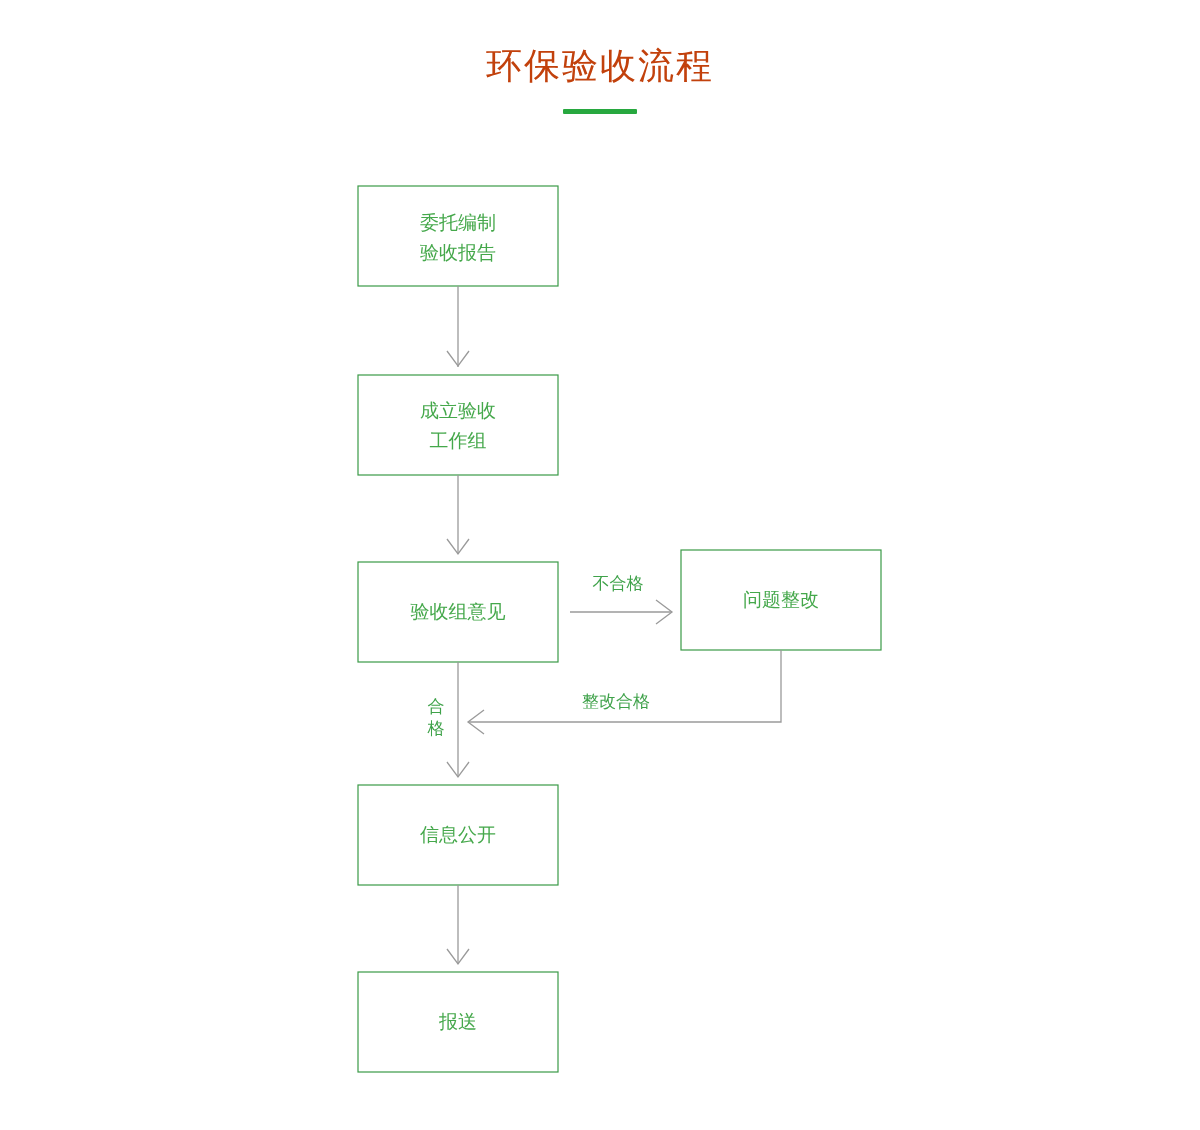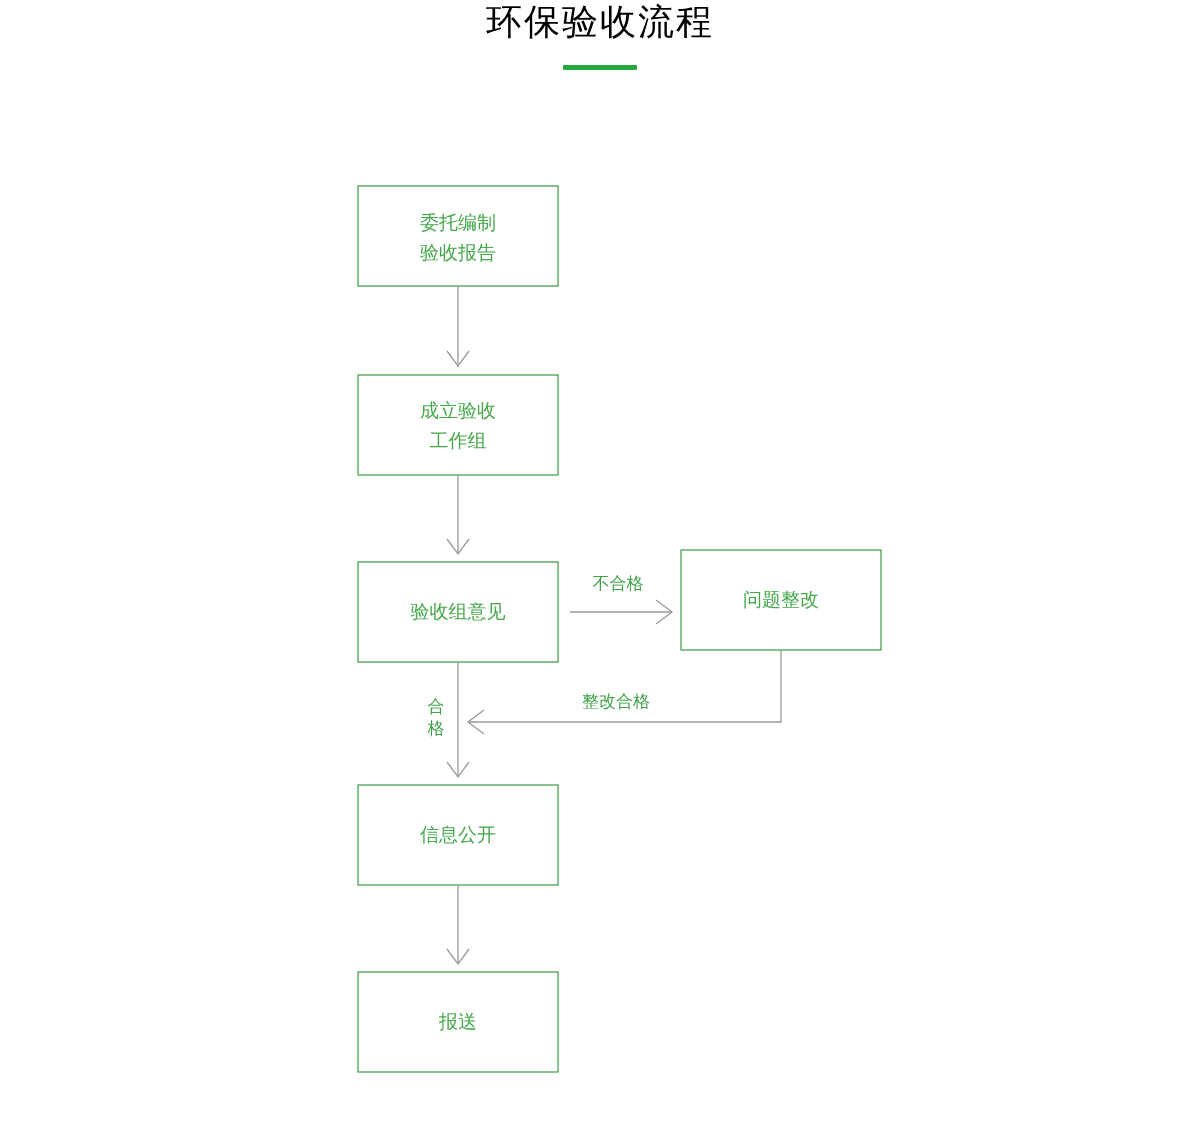--- a/index.html
+++ b/index.html
@@ -23,24 +23,25 @@
   }
   .header {
     position: absolute;
     top: 0;
     left: 0;
     width: 1200px;
     text-align: center;
   }
   .page-title {
     margin: 0;
+    padding-top: 44px;
     font-size: 36px;
     font-weight: normal;
     letter-spacing: 2px;
-    color: #000000;
+    color: #c2410c;
     line-height: 1.2;
     font-family: "Liberation Sans", "DejaVu Sans", sans-serif;
   }
   .title-rule {
     width: 74px;
     height: 5px;
     background: #27a83f;
     margin: 22px auto 0 auto;
     border-radius: 1px;
   }

